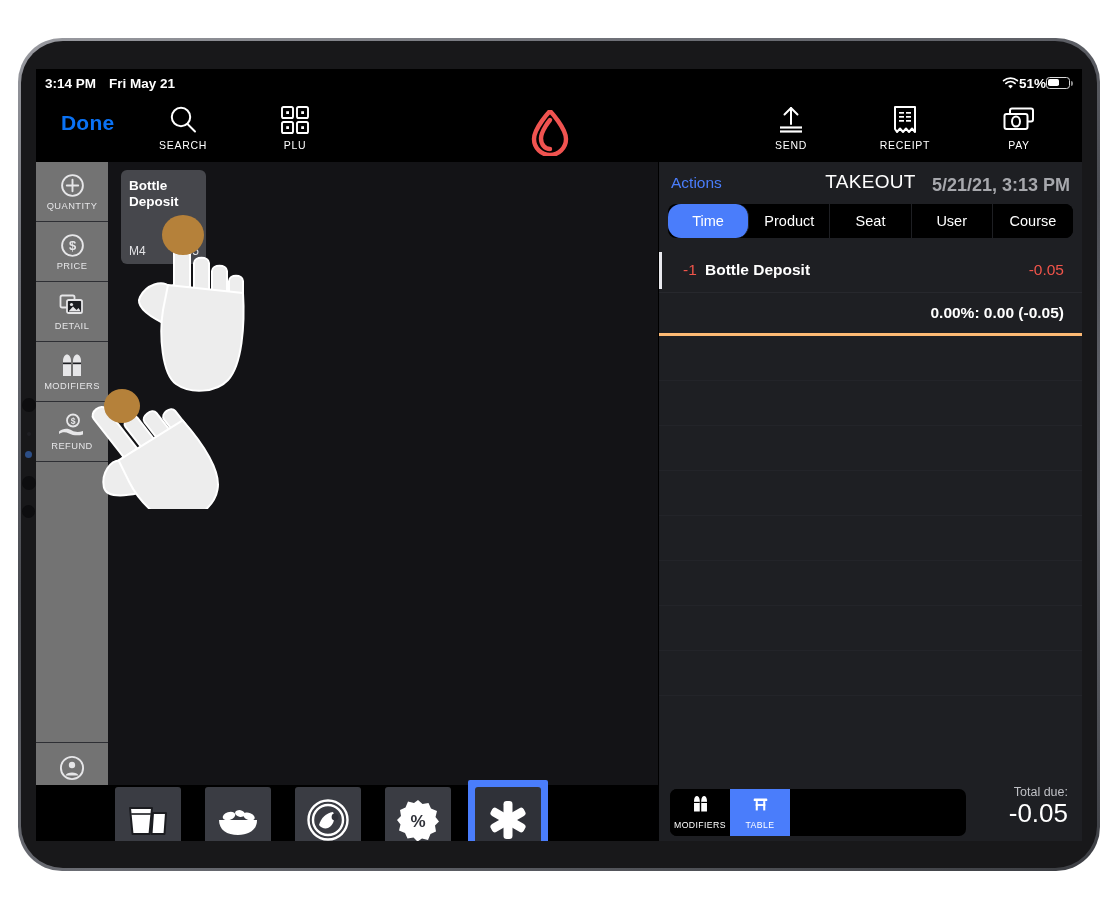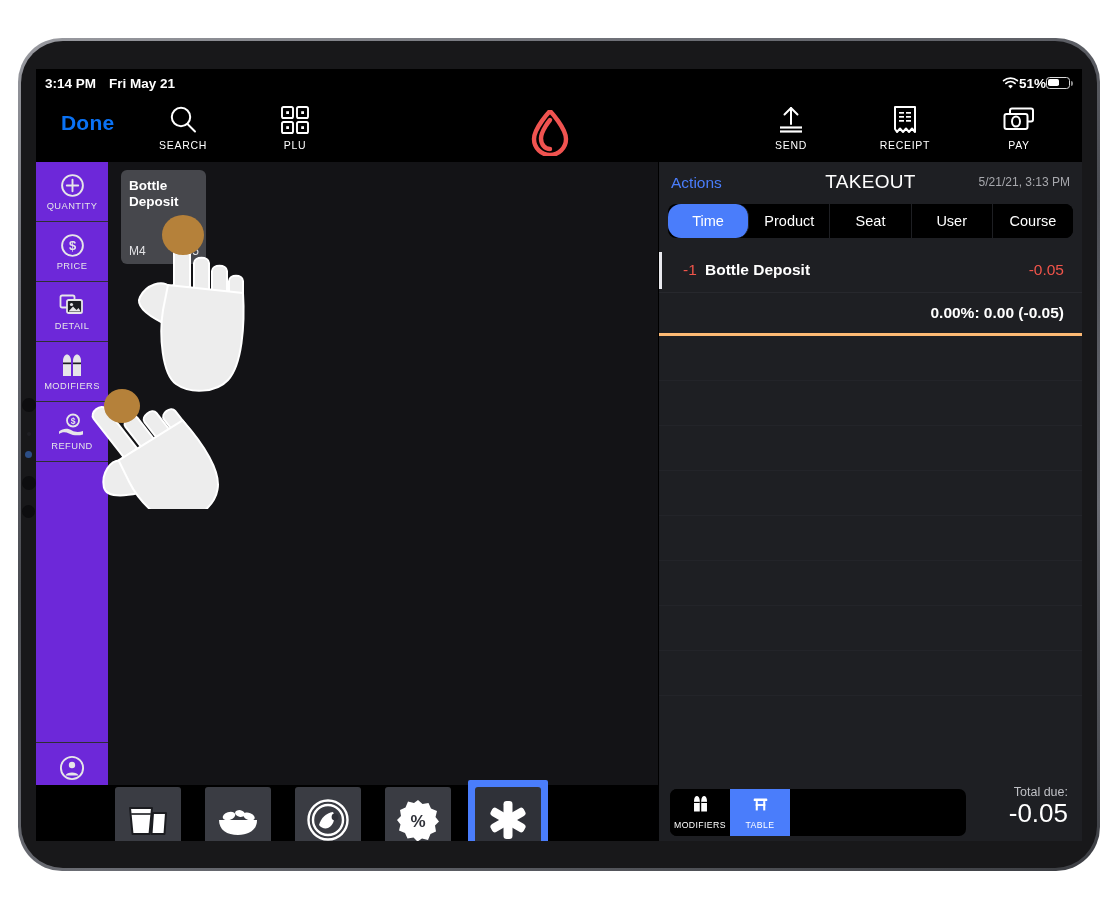--- a/index.html
+++ b/index.html
@@ -83,21 +83,21 @@
   .tb-pay{ left:940px; }
   .logo { position:absolute; left:484px; top:12px; width:60px; height:48px;
           display:flex; align-items:center; justify-content:center;}
 
   
   .body-area { position:absolute; left:0; top:93px; width:1046px; height:679px; background:#000; }
 
   
   .rail {
     position:absolute; left:0; top:0; width:72px; height:623px;
-    background:#6d28d9;
+    background:#737373;
   }
   .rail-btn {
     position:relative; width:72px; height:60px;
     border-bottom:1px solid #2e2f34;
     display:flex; flex-direction:column; align-items:center; justify-content:center;
     color:#e6e6e8;
   }
   .rail-btn .lbl { font-size:9.3px; letter-spacing:.45px; margin-top:3px; text-align:center; line-height:10px;}
   .rail-ico{ height:26px; display:flex; align-items:center; justify-content:center;}
   .rail-spacer { height:281px; border-bottom:1px solid #2e2f34;}
@@ -129,21 +129,21 @@
   }
   .cat.active { background:#4a7dfb; }
   .cat.active .sq { background:#2f3138; }
 
   
   .order { position:absolute; left:623px; top:0; width:423px; height:679px; background:#1e1f23; }
   .order-head { position:absolute; left:0; top:0; width:423px; height:54px; }
   .o-actions { position:absolute; left:12px; top:12px; color:#4a7dfb; font-size:15.5px;}
   .o-title { position:absolute; left:0; top:9px; width:423px; text-align:center;
              color:#fff; font-size:19px; font-weight:500; letter-spacing:.3px;}
-  .o-date { position:absolute; right:12px; top:13px; color:#a7a8ad; font-size:12px;}
+  .o-date { position:absolute; right:12px; top:13px; color:#a7a8ad; font-size:18px;font-weight:bold;}
 
   .segbar { position:absolute; left:9px; top:42px; width:405px; height:34px;
             background:#000; border-radius:8px; display:flex; overflow:hidden;}
   .seg { flex:1; display:flex; align-items:center; justify-content:center;
          color:#fff; font-size:14.5px; background:#000; border-right:1px solid #1e1f23;}
   .seg:last-child{border-right:none;}
   .seg.active { background:#4a7dfb; border-radius:13px;}
 
   .lines { position:absolute; left:0; top:86px; width:423px; height:549px; }
   .line {

